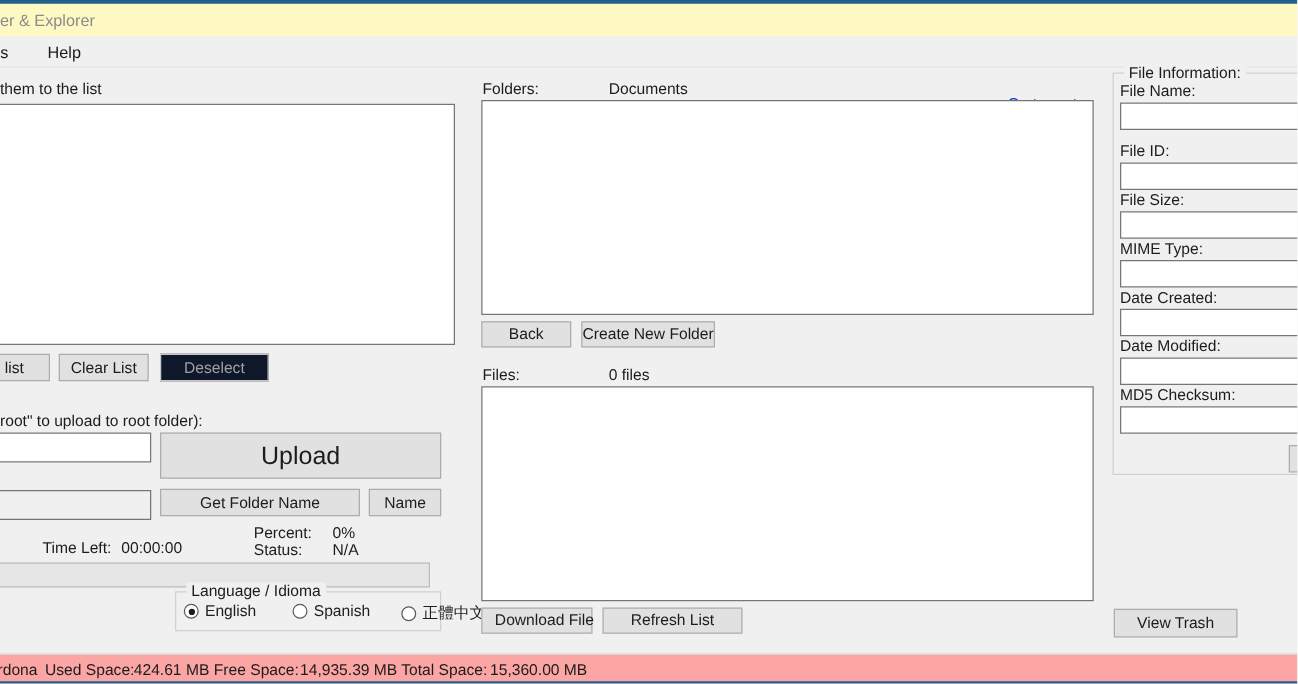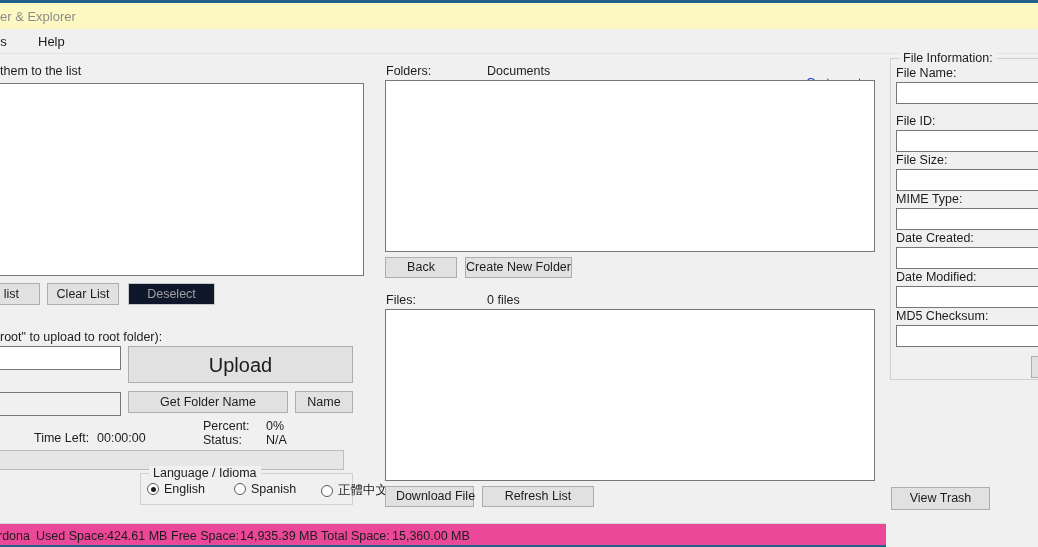--- a/index.html
+++ b/index.html
@@ -137,22 +137,22 @@
     position: absolute;
     left: 2.5px; top: 2.5px;
     width: 5px; height: 5px;
     border-radius: 50%;
     background: #1c1c1c;
   }
 
   
   .statusbar {
     position: absolute; left: 0; bottom: 0;
-    width: 886px; height: 24px;
-    background: #ec4899;
+    width: 1038px; height: 24px;
+    background: #fca5a5;
     border-top: 1px solid #d8d8d8;
     border-bottom: 2px solid #21618c;
   }
   .statusbar .seg {
     position: absolute; top: 5px;
     font-size: 12.5px; color: #1c1c1c;
     white-space: nowrap;
   }
 </style>
 </head>

